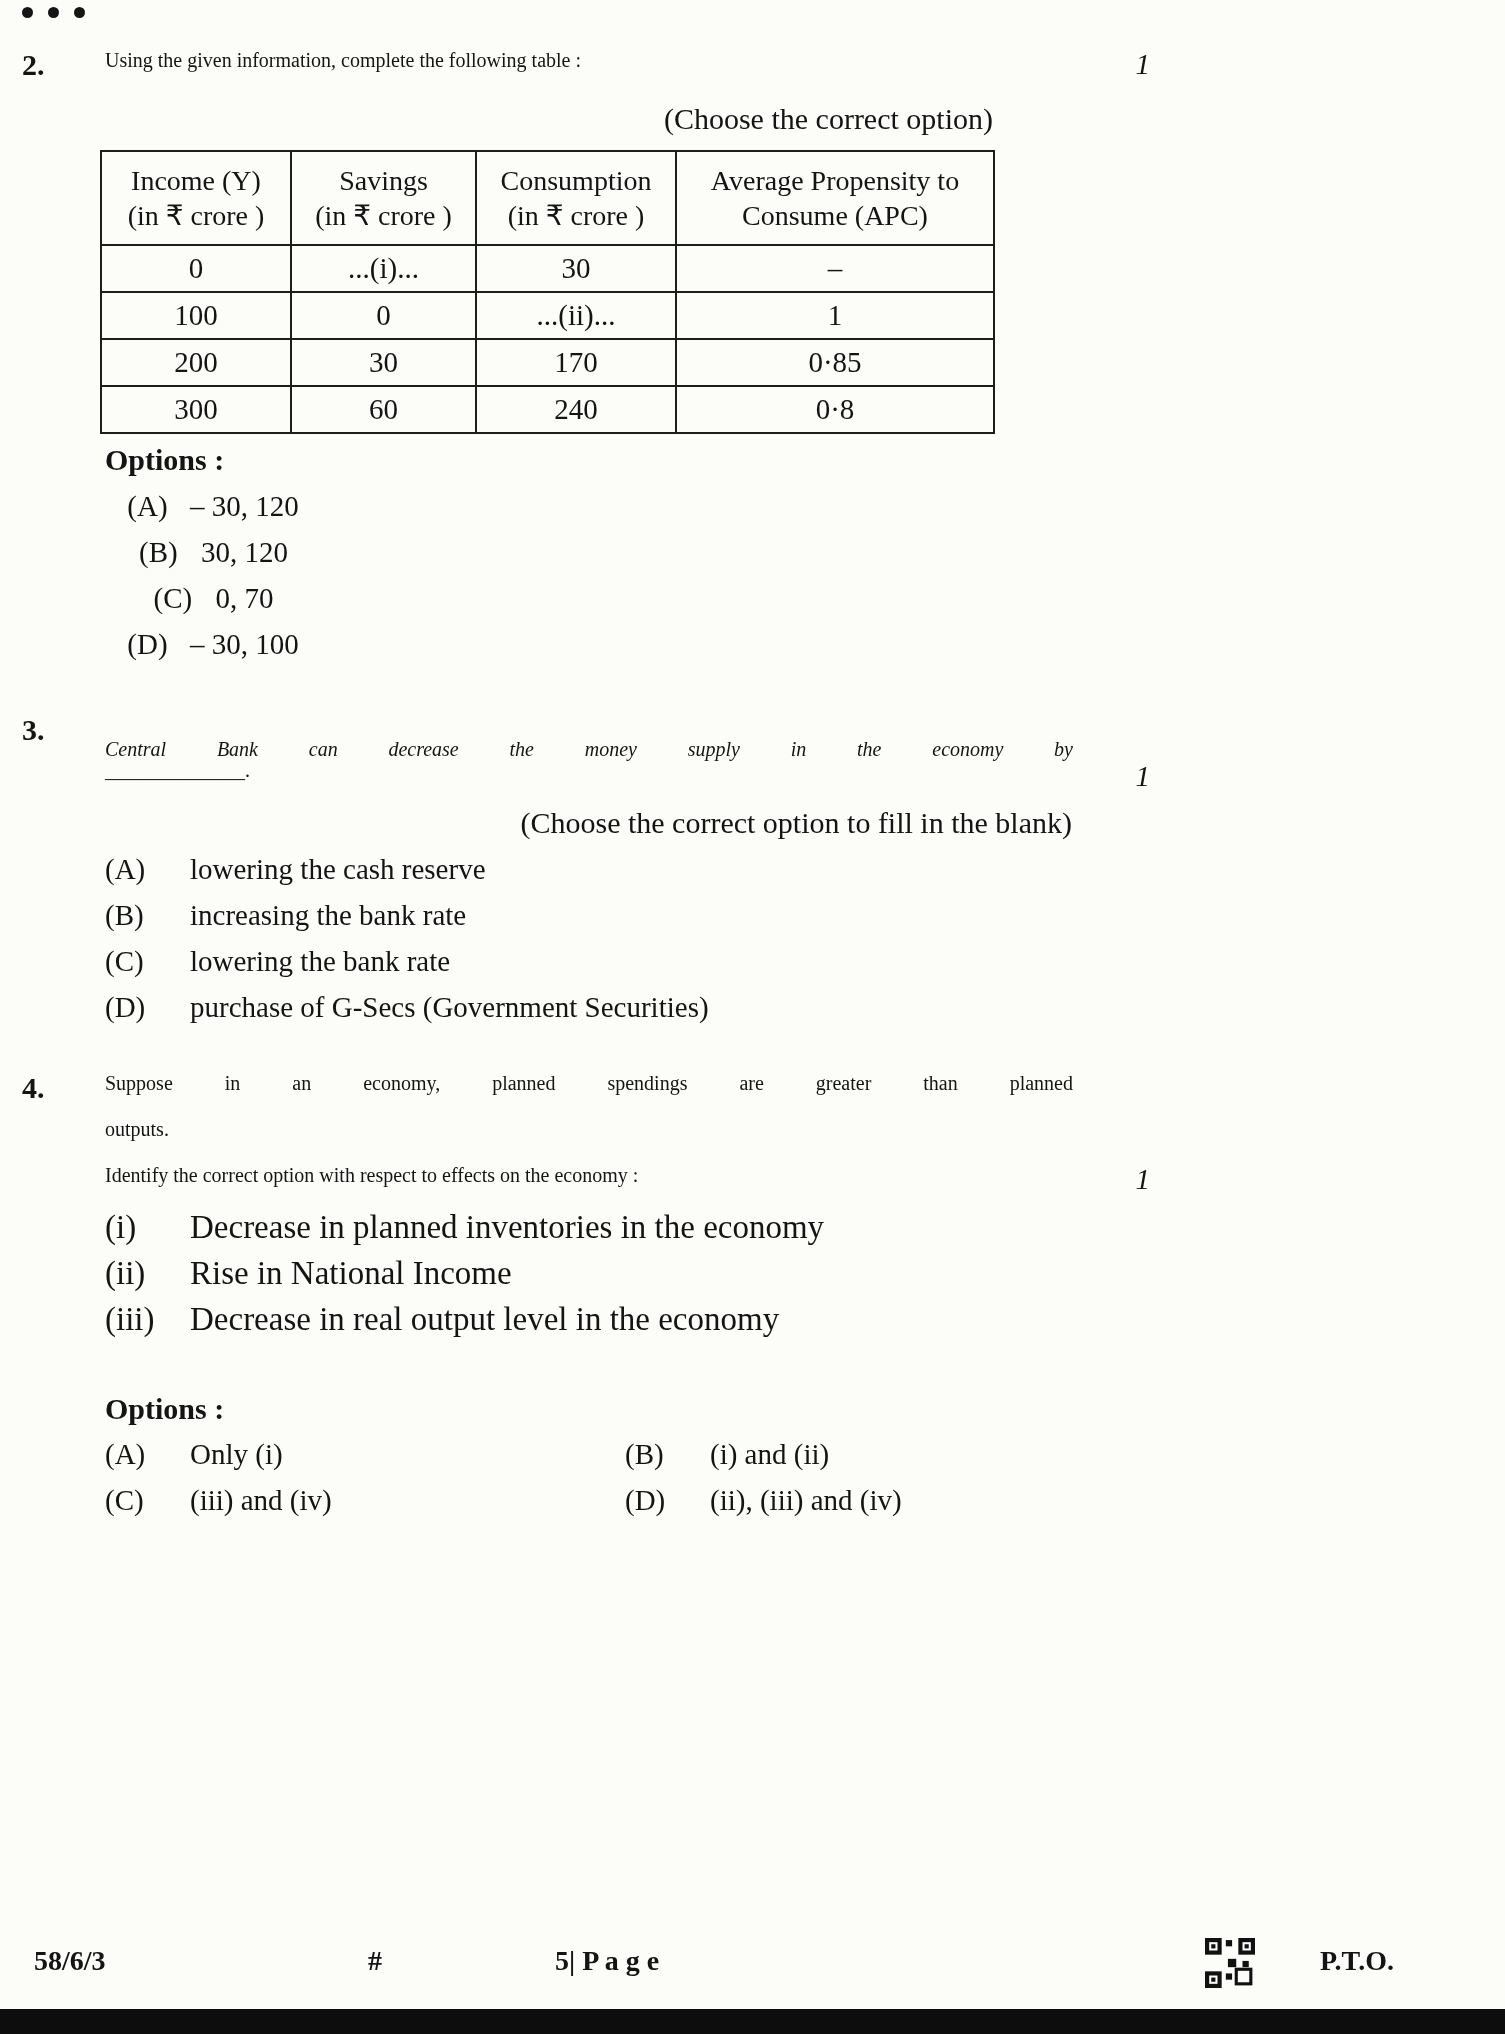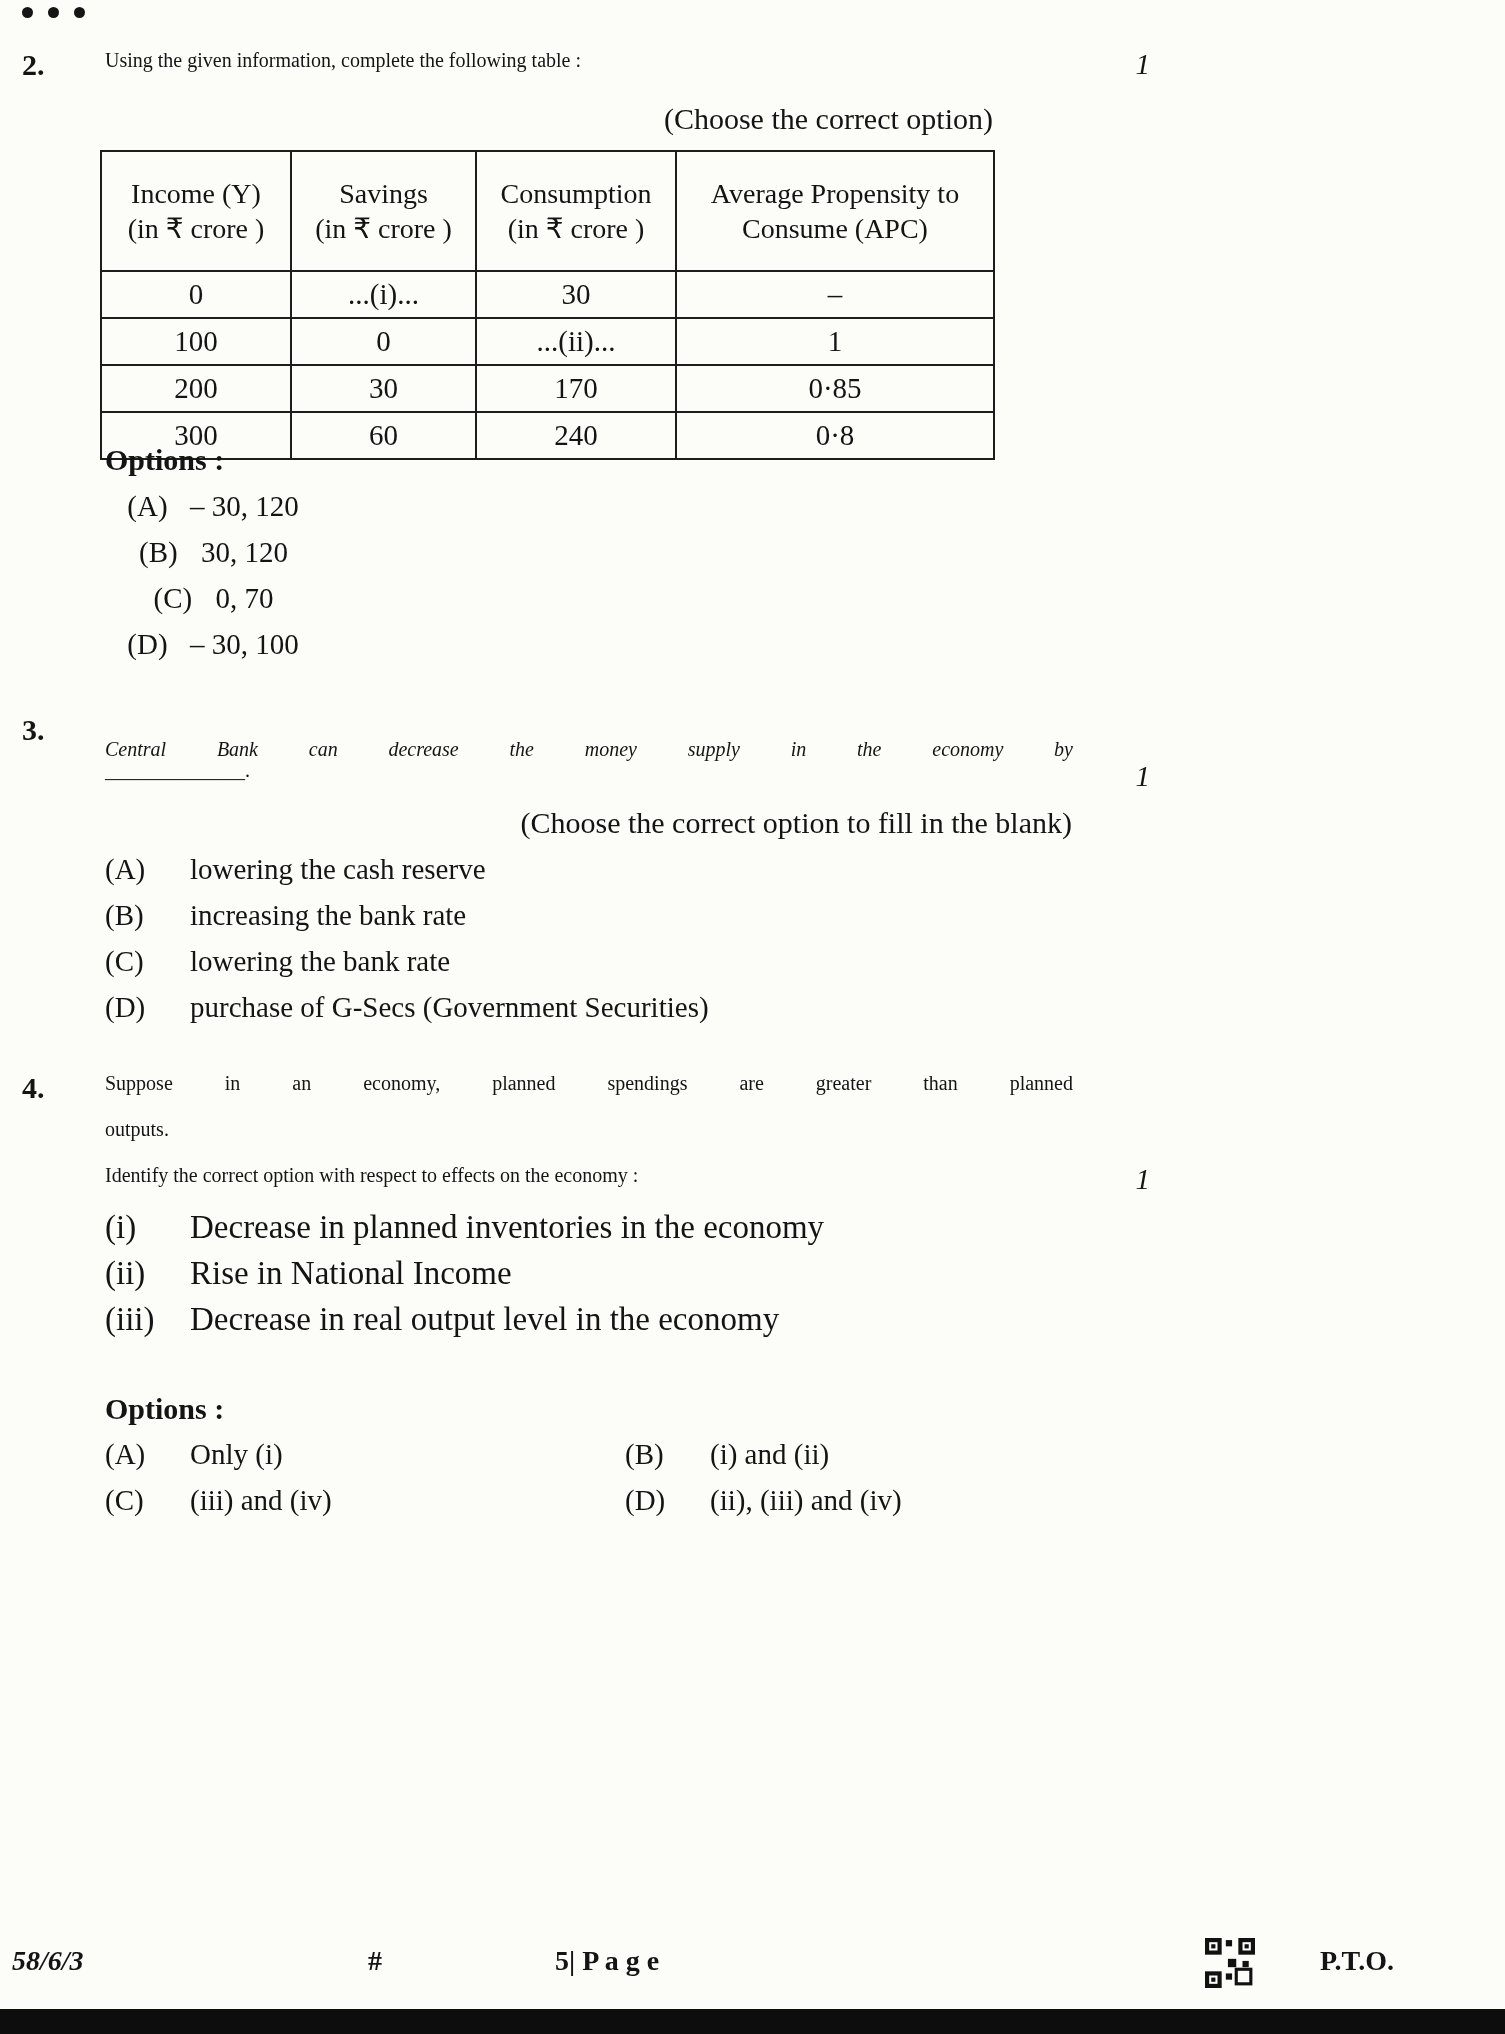--- a/index.html
+++ b/index.html
@@ -24,21 +24,21 @@
   .dots { left:22px; top:4px; }
   .dot { display:inline-block; width:11px; height:11px; border-radius:50%; background:#151515; margin-right:15px; }
 
   table.ctable { border-collapse:collapse; background:transparent; }
   table.ctable th, table.ctable td {
     border:2px solid #1d1d1d;
     text-align:center; vertical-align:middle;
     font-weight:normal;
   }
   table.ctable th {
-    font-size:28px; line-height:1.25; padding:24px 10px;
+    font-size:28px; line-height:1.25; padding:11px 10px;
     font-family:"Liberation Serif","DejaVu Sans",serif;
   }
   table.ctable td {
     font-size:29px; height:47px; padding:2px 8px;
     font-family:"Liberation Serif","DejaVu Sans",serif;
   }
 
   .opt-row { height:46px; font-size:29px; white-space:nowrap; }
   .opt-letter { display:inline-block; width:85px; }
   .item-row { height:46px; font-size:33px; white-space:nowrap; }
@@ -188,21 +188,21 @@
       <span class="grid-text-b">(i) and (ii)</span>
     </div>
     <div class="grid-row">
       <span class="grid-letter">(C)</span>
       <span class="grid-text-a">(iii) and (iv)</span>
       <span class="grid-letter-b">(D)</span>
       <span class="grid-text-b">(ii), (iii) and (iv)</span>
     </div>
   </div>
 
-  <span class="abs footer-text" style="left:12px; top:1945px;font-style:italic;">58/6/3</span>
+  <span class="abs footer-text" style="left:34px; top:1945px;">58/6/3</span>
   <span class="abs footer-text" style="left:368px; top:1945px;">#</span>
   <span class="abs footer-text" style="left:555px; top:1945px;">5| P a g e</span>
 
   <svg class="abs" style="left:1205px; top:1938px;" width="50" height="50" viewBox="0 0 48 48">
     <rect x="0" y="0" width="16" height="16" fill="#111"></rect>
     <rect x="4" y="4" width="8" height="8" fill="#fcfcf9"></rect>
     <rect x="6" y="6" width="4" height="4" fill="#111"></rect>
     <rect x="32" y="0" width="16" height="16" fill="#111"></rect>
     <rect x="36" y="4" width="8" height="8" fill="#fcfcf9"></rect>
     <rect x="38" y="6" width="4" height="4" fill="#111"></rect>

